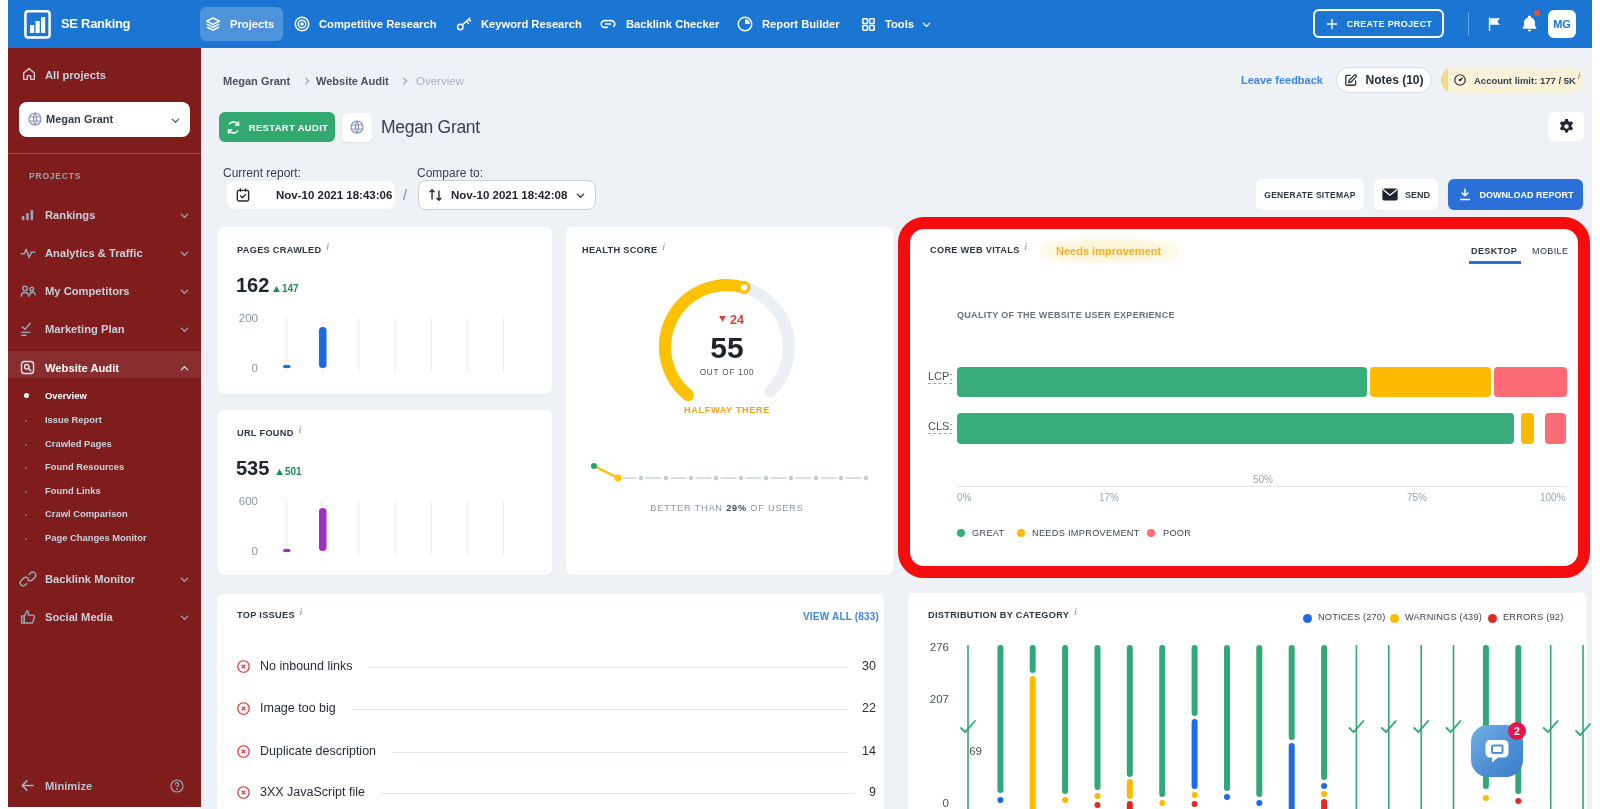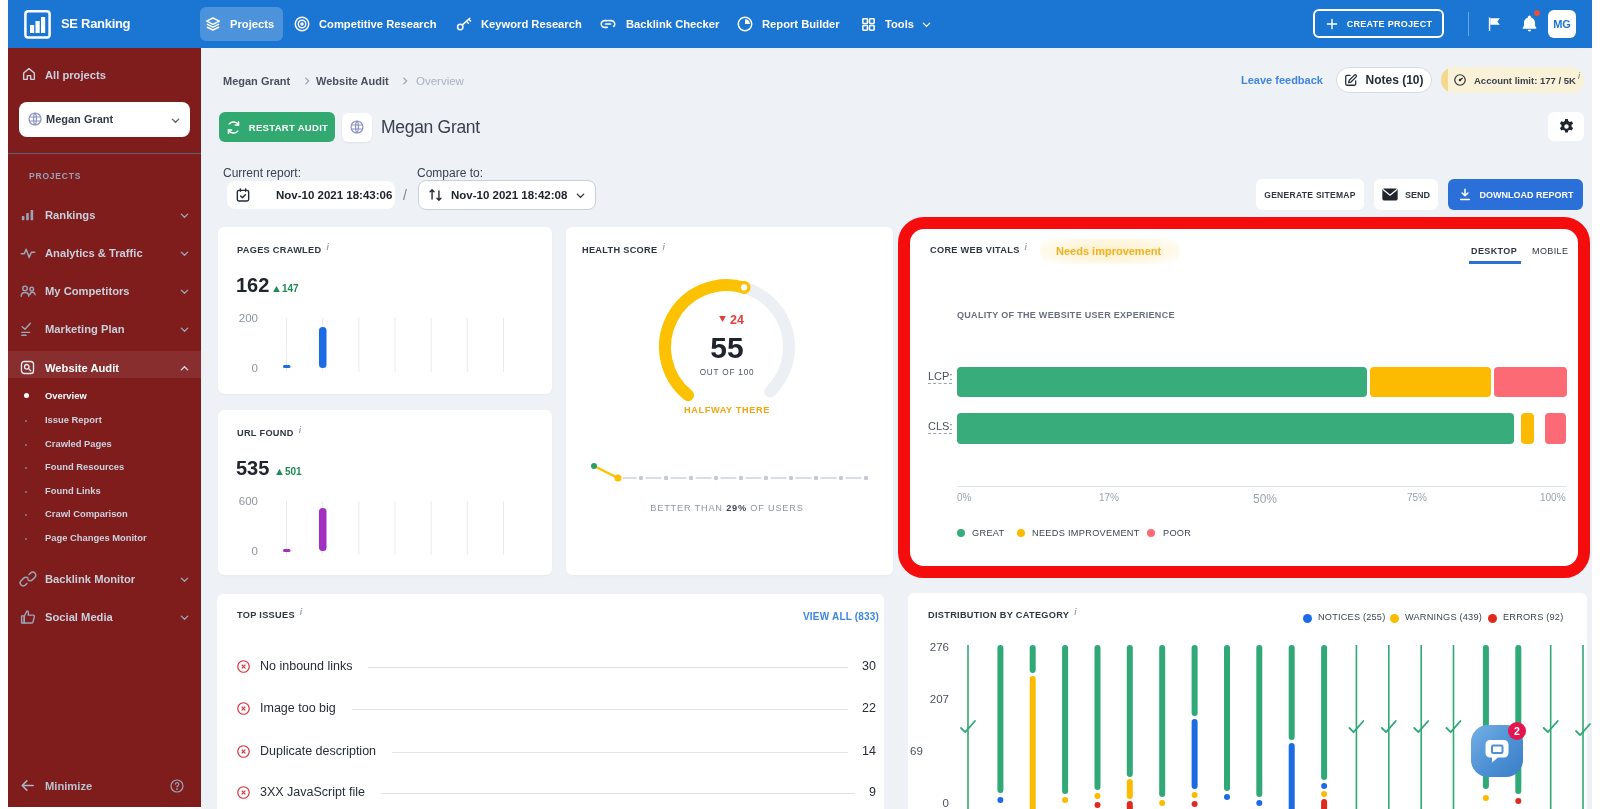--- a/index.html
+++ b/index.html
@@ -448,21 +448,21 @@
 <div class="abs" style="left:1494px; top:367px; width:73px; height:30px; background:#fc6a76; border-radius:4px;"></div>
 
 <div class="abs" style="left:928px; top:420px; font-size:11px; color:#49515e; border-bottom:1px dashed #9aa3b1; padding-bottom:1px;">CLS:</div>
 <div class="abs" style="left:957px; top:413px; width:557px; height:31px; background:#38ad7b; border-radius:4px;"></div>
 <div class="abs" style="left:1521px; top:413px; width:13px; height:31px; background:#fcba00; border-radius:4px;"></div>
 <div class="abs" style="left:1545px; top:413px; width:21px; height:31px; background:#fc6a76; border-radius:4px;"></div>
 
 <div class="abs" style="left:957px; top:486px; width:610px; height:1px; background:#dfe3ea;"></div>
 <div class="abs" style="left:957px; top:492px; font-size:10px; color:#9aa3ae;">0%</div>
 <div class="abs" style="left:1099px; top:492px; font-size:10px; color:#9aa3ae;">17%</div>
-<div class="abs" style="left:1253px; top:492px; font-size:12px; color:#9aa3ae;">50%</div>
+<div class="abs" style="left:1253px; top:474px; font-size:10px; color:#9aa3ae;">50%</div>
 <div class="abs" style="left:1407px; top:492px; font-size:10px; color:#9aa3ae;">75%</div>
 <div class="abs" style="left:1540px; top:492px; font-size:10px; color:#9aa3ae;">100%</div>
 
 <div class="abs" style="left:957px; top:529px; width:8px; height:8px; border-radius:50%; background:#38ad7b;"></div>
 <div class="abs" style="left:972px; top:528px; font-size:9.2px; color:#3c454f; letter-spacing:.3px;">GREAT</div>
 <div class="abs" style="left:1017px; top:529px; width:8px; height:8px; border-radius:50%; background:#fcba00;"></div>
 <div class="abs" style="left:1032px; top:528px; font-size:9.2px; color:#3c454f; letter-spacing:.3px;">NEEDS IMPROVEMENT</div>
 <div class="abs" style="left:1147px; top:529px; width:8px; height:8px; border-radius:50%; background:#fc6a76;"></div>
 <div class="abs" style="left:1163px; top:528px; font-size:9.2px; color:#3c454f; letter-spacing:.3px;">POOR</div>
 
@@ -502,28 +502,28 @@
       <path d="M7.2 7.2 L12.8 12.8 M12.8 7.2 L7.2 12.8" stroke="#d92b39" stroke-width="1.8"></path>
     </svg>
     <span class="itext">3XX JavaScript file</span>
     <span class="iline"></span>
     <span class="inum">9</span>
   </div>
 
 <div class="card" style="left:908px; top:593px; width:679px; height:216px; border-radius:6px 6px 0 0; box-shadow:none;"></div>
 <div class="abs ctitle" style="left:928px; top:610px;">DISTRIBUTION BY CATEGORY<span class="i-sup">i</span></div>
 <div class="abs" style="left:1303px; top:614px; width:9px; height:9px; border-radius:50%; background:#1b6be4;"></div>
-<div class="abs" style="left:1318px; top:612px; font-size:9.2px; color:#3c454f; letter-spacing:.2px;">NOTICES (255)</div>
+<div class="abs" style="left:1318px; top:612px; font-size:9.2px; color:#3c454f; letter-spacing:.2px;">NOTICES (270)</div>
 <div class="abs" style="left:1390px; top:614px; width:9px; height:9px; border-radius:50%; background:#fcba00;"></div>
 <div class="abs" style="left:1405px; top:612px; font-size:9.2px; color:#3c454f; letter-spacing:.2px;">WARNINGS (439)</div>
 <div class="abs" style="left:1488px; top:614px; width:9px; height:9px; border-radius:50%; background:#df2a1f;"></div>
 <div class="abs" style="left:1503px; top:612px; font-size:9.2px; color:#3c454f; letter-spacing:.2px;">ERRORS (92)</div>
 <div class="abs" style="left:925px; top:641px; width:24px; text-align:right; font-size:11.5px; color:#4a5260;">276</div>
 <div class="abs" style="left:925px; top:693px; width:24px; text-align:right; font-size:11.5px; color:#4a5260;">207</div>
-<div class="abs" style="left:910px; top:745px; width:24px; font-size:11.5px; color:#4a5260;">69</div>
+<div class="abs" style="left:958px; top:745px; width:24px; text-align:right; font-size:11.5px; color:#4a5260;">69</div>
 <div class="abs" style="left:925px; top:797px; width:24px; text-align:right; font-size:11.5px; color:#4a5260;">0</div>
 <svg class="abs" style="left:952px; top:640px;" width="648" height="169" viewBox="952 640 648 169">
 <line x1="968.0" y1="645" x2="968.0" y2="815" stroke="#30a877" stroke-width="1.6"></line>
 <path d="M 961.0 728 l 4.2 4.2 L 975.0 721" fill="none" stroke="#30a877" stroke-width="1.8" stroke-linecap="round" stroke-linejoin="round"></path>
 <line x1="1000.4" y1="648" x2="1000.4" y2="790" stroke="#30a877" stroke-width="6" stroke-linecap="round"></line>
 <circle cx="1000.4" cy="800" r="3" fill="#1b6be4"></circle>
 <line x1="1032.7" y1="648" x2="1032.7" y2="670" stroke="#30a877" stroke-width="6" stroke-linecap="round"></line>
 <line x1="1032.7" y1="679" x2="1032.7" y2="812" stroke="#fcba00" stroke-width="6" stroke-linecap="round"></line>
 <line x1="1065.1" y1="648" x2="1065.1" y2="791" stroke="#30a877" stroke-width="6" stroke-linecap="round"></line>
 <circle cx="1065.1" cy="800" r="3" fill="#fcba00"></circle>

